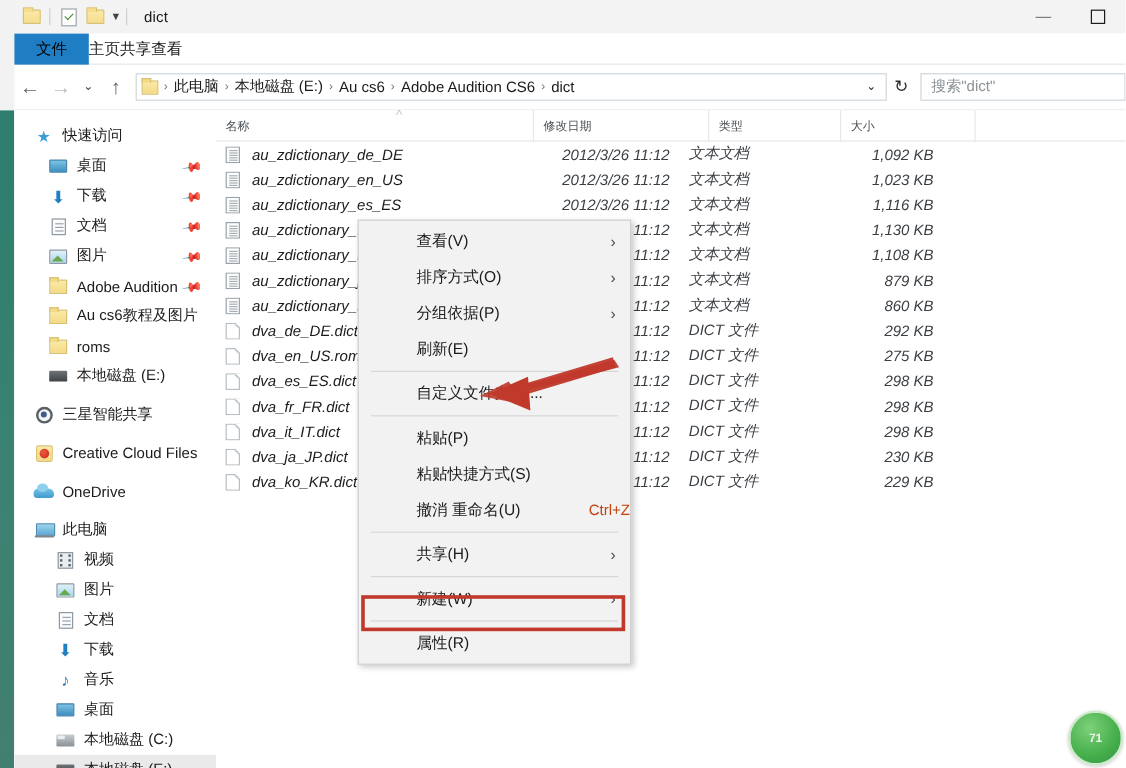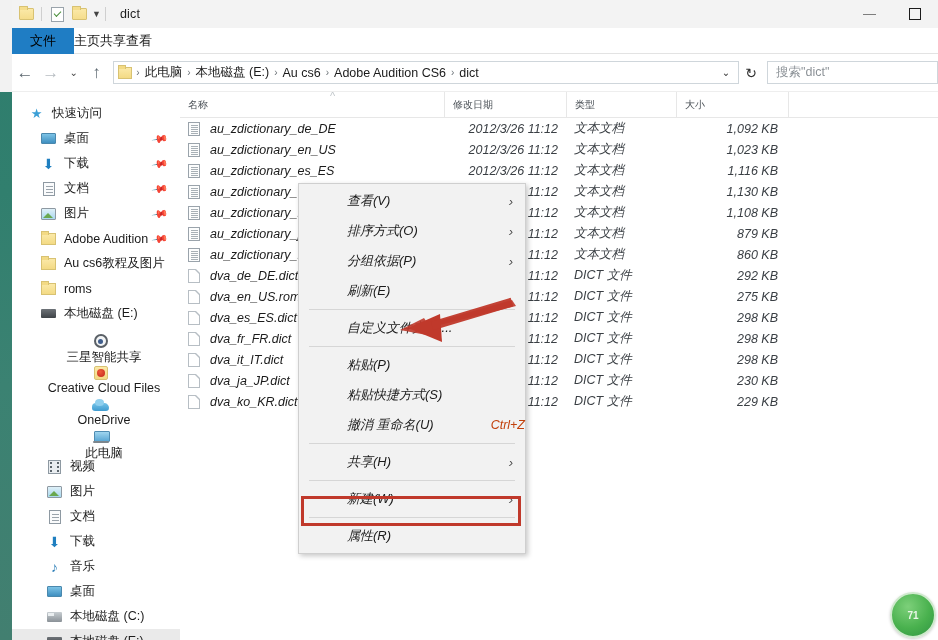--- a/index.html
+++ b/index.html
@@ -183,21 +183,21 @@
     position: relative;
   }
   .side-item {
     height: 25px; display: flex; align-items: center;
     padding-left: 16px; font-size: 12.5px; color: #1b1b1b;
     white-space: nowrap; position: relative;
   }
   .side-item.indent1 { padding-left: 28px; }
   .side-item.indent2 { padding-left: 34px; }
   .side-item.selected { background: #eaeaea; }
-  .side-item.grouptop { margin-top: 7px; flex-direction: column; }
+  .side-item.grouptop { margin-top: 7px; }
   .si-icon {
     width: 17px; height: 16px; margin-right: 7px; flex: none;
     display: flex; align-items: center; justify-content: center;
     font-size: 12px; line-height: 1;
   }
   .pin {
     position: absolute; right: 16px; top: 6px;
     width: 10px; height: 12px; color: #9aa3ab; font-size: 11px;
     transform: rotate(35deg);
   }
@@ -314,21 +314,21 @@
     font-size: 11px; color: #c0c6ca;
   }
   .col {
     font-size: 10px; color: #4a5056;
     height: 26px; display: flex; align-items: center;
     padding-left: 8px; position: relative;
   }
   .col + .col { border-left: 1px solid #e7e7e7; }
   .col-name { width: 264px; }
   .col-date { width: 122px; }
-  .col-type { width: 110px; }
+  .col-type { width: 110px; margin-left: 24px; }
   .col-size { width: 112px; }
   .col-tail { flex: 1; border-left: 1px solid #e7e7e7; height: 26px;}
 
   .row {
     height: 21px; display: flex; align-items: center;
     font-size: 12.5px; color: #1b1b1b; font-style: italic;
   }
   .cell-name {
     width: 264px; display: flex; align-items: center; padding-left: 8px;
     white-space: nowrap; overflow: hidden;
@@ -359,21 +359,20 @@
   
   .ctxmenu {
     position: absolute;
     left: 298px; top: 183px;
     width: 228px;
     background: #f2f2f2;
     border: 1px solid #cfcfcf;
     box-shadow: 2px 2px 5px rgba(0,0,0,.22);
     padding: 2px 0;
     z-index: 40;
-    font-style: italic;
   }
   .ctx-item {
     height: 30px; display: flex; align-items: center;
     padding-left: 48px; padding-right: 12px;
     font-size: 13px; color: #1b1b1b; position: relative;
   }
   .ctx-arrow {
     position: absolute; right: 12px; top: 50%; transform: translateY(-50%);
     font-size: 13px; color: #4a4a4a;
   }

